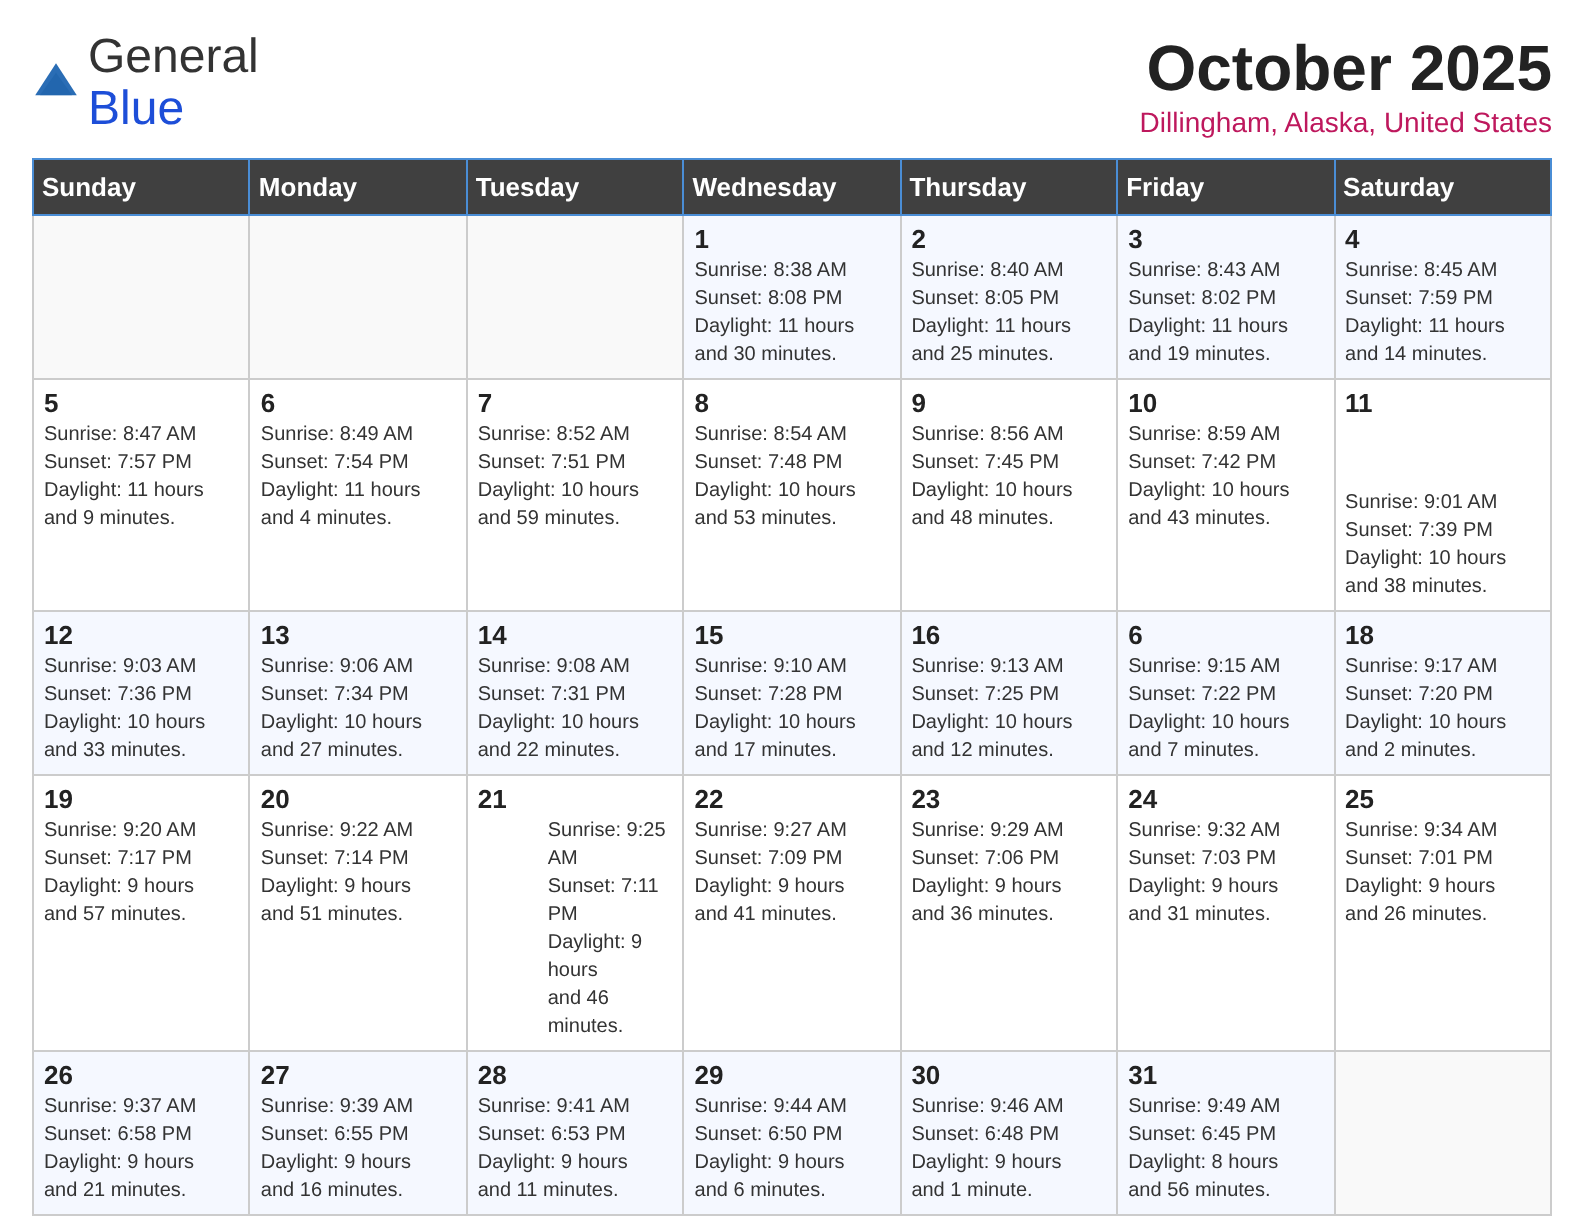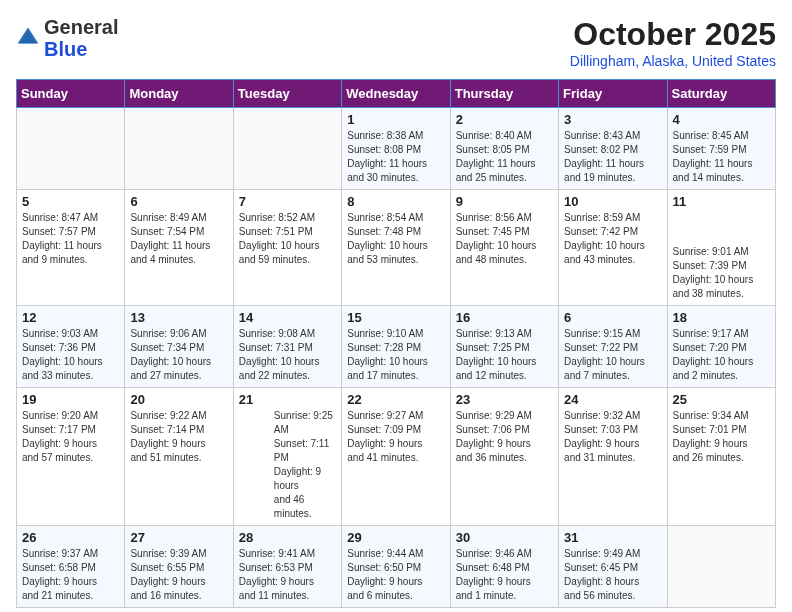--- a/index.html
+++ b/index.html
@@ -15,47 +15,47 @@
       justify-content: space-between;
       align-items: flex-start;
       margin-bottom: 10px;
     }
     .logo {
       display: flex;
       align-items: center;
       gap: 4px;
     }
     .logo-text {
-      font-size: 20px;
-      font-weight: bold;
+      font-size: 24px;
+      font-weight: normal;
       line-height: 1.1;
     }
     .logo-general { color: #333; }
     .logo-blue { color: #1d4ed8; }
     .logo-icon {
       width: 24px;
       height: 24px;
     }
     .title-block { text-align: right; }
     .month-title {
       font-size: 32px;
       font-weight: bold;
       color: #222;
     }
     .subtitle {
       font-size: 14px;
-      color: #1d4ed8;
+      color: #be185d;
     }
     .calendar {
       width: 100%;
       border-collapse: collapse;
       border: 1px solid #ccc;
     }
     .calendar th {
-      background: #701a75;
+      background: #404040;
       color: #fff;
       font-size: 13px;
       font-weight: bold;
       padding: 6px 4px;
       text-align: left;
       border: 1px solid #4a8dd5;
     }
     .calendar td {
       vertical-align: top;
       border: 1px solid #ccc;

